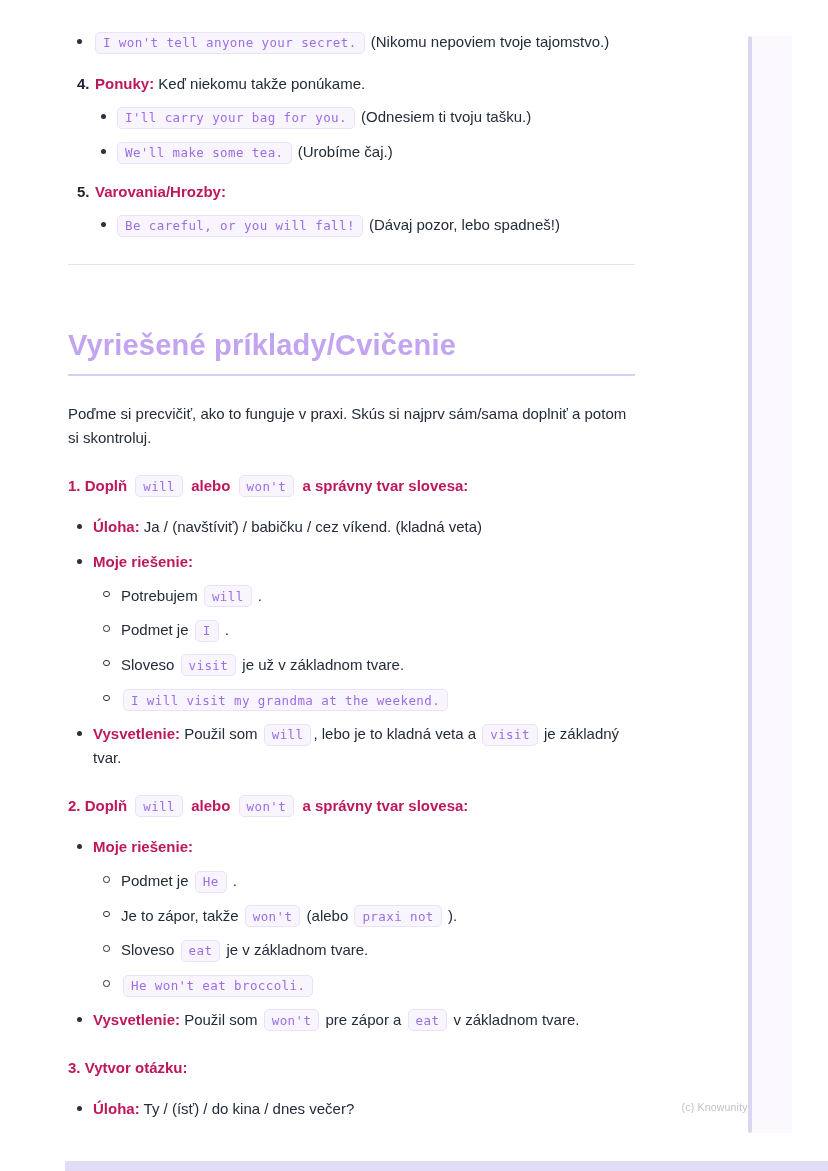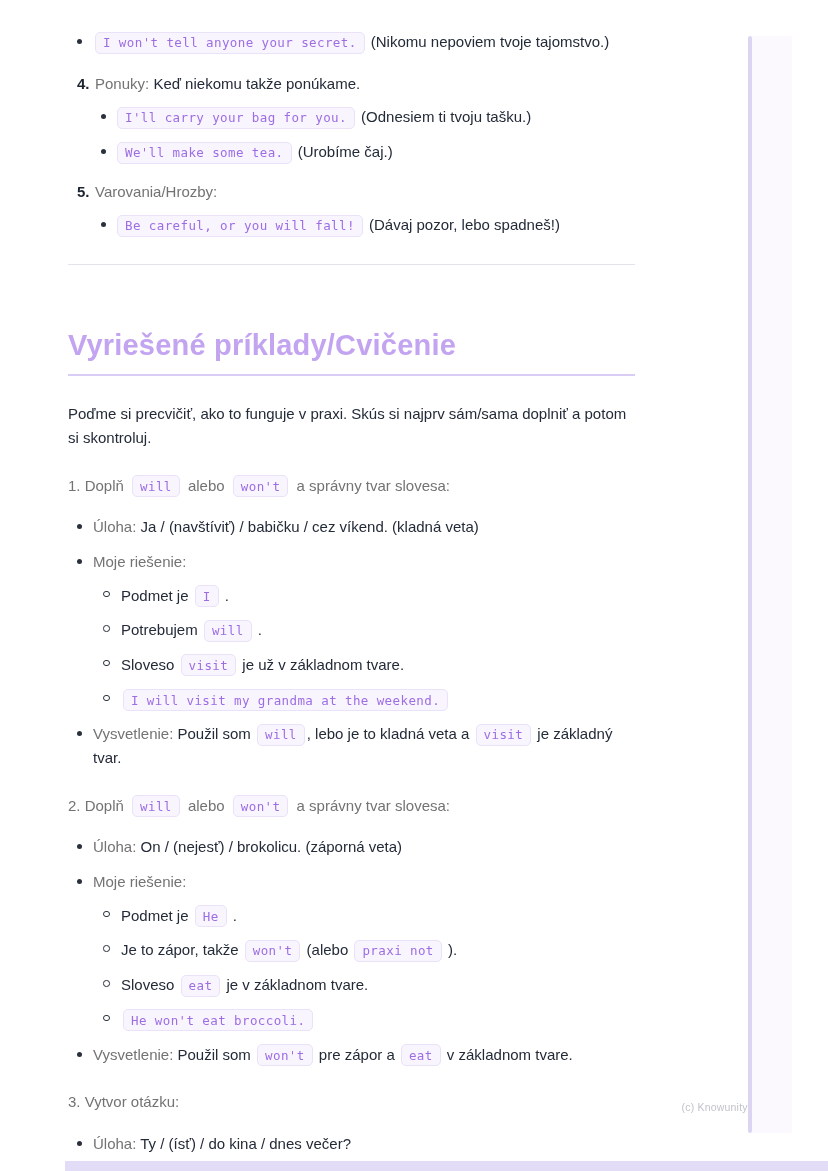--- a/index.html
+++ b/index.html
@@ -13,21 +13,21 @@
   
   .chip {
     font-family:"DejaVu Sans Mono", monospace;
     font-size:12.5px; letter-spacing:0.4px;
     color:#9d6de3; background:#f8f5fe;
     border:1px solid #eae2f9; border-radius:5px;
     padding:2.5px 7px; margin:0 2px; white-space:nowrap;
     display:inline-block; line-height:1.2; vertical-align:baseline;
   }
 
-  b, .lbl { font-weight:400; color:#737373; }
+  b, .lbl { font-weight:700; color:#be185d; }
   p, li { font-size:15px; line-height:1.58; }
 
   
   ul.blist { list-style:none; padding-left:25px; }
   ul.blist > li { position:relative; margin-bottom:11px; }
   ul.blist > li::before {
     content:""; position:absolute; left:-16px; top:9px;
     width:5px; height:5px; border-radius:50%; background:#2a303c;
   }
   
@@ -118,42 +118,38 @@
     <p class="ex-title"><b>1. Doplň</b> <span class="chip">will</span> <b>alebo</b> <span class="chip">won't</span> <b>a správny tvar slovesa:</b></p>
 
     <ul class="blist">
       <li>
         <b>Úloha:</b>
         <span>Ja / (navštíviť) / babičku / cez víkend. (kladná veta)</span>
       </li>
       <li>
         <b>Moje riešenie:</b>
         <ul class="clist">
+          <li><span>Potrebujem</span> <span class="chip">will</span> <span>.</span></li>
           <li><span>Podmet je</span> <span class="chip">I</span> <span>.</span></li>
-          <li><span>Potrebujem</span> <span class="chip">will</span> <span>.</span></li>
           <li><span>Sloveso</span> <span class="chip">visit</span> <span>je už v základnom tvare.</span></li>
           <li><span class="chip">I will visit my grandma at the weekend.</span></li>
         </ul>
       </li>
       <li>
         <b>Vysvetlenie:</b>
         <span>Použil som</span>
         <span class="chip">will</span><span>, lebo je to kladná veta a</span>
         <span class="chip">visit</span>
         <span>je základný tvar.</span>
       </li>
     </ul>
 
     <p class="ex-title"><b>2. Doplň</b> <span class="chip">will</span> <b>alebo</b> <span class="chip">won't</span> <b>a správny tvar slovesa:</b></p>
 
     <ul class="blist">
-      <li>
-        <b>Úloha:</b>
-        <span>On / (nejesť) / brokolicu. (záporná veta)</span>
-      </li>
       <li>
         <b>Moje riešenie:</b>
         <ul class="clist">
           <li><span>Podmet je</span> <span class="chip">He</span> <span>.</span></li>
           <li><span>Je to zápor, takže</span> <span class="chip">won't</span> <span>(alebo</span> <span class="chip">praxi not</span> <span>).</span></li>
           <li><span>Sloveso</span> <span class="chip">eat</span> <span>je v základnom tvare.</span></li>
           <li><span class="chip">He won't eat broccoli.</span></li>
         </ul>
       </li>
       <li>

